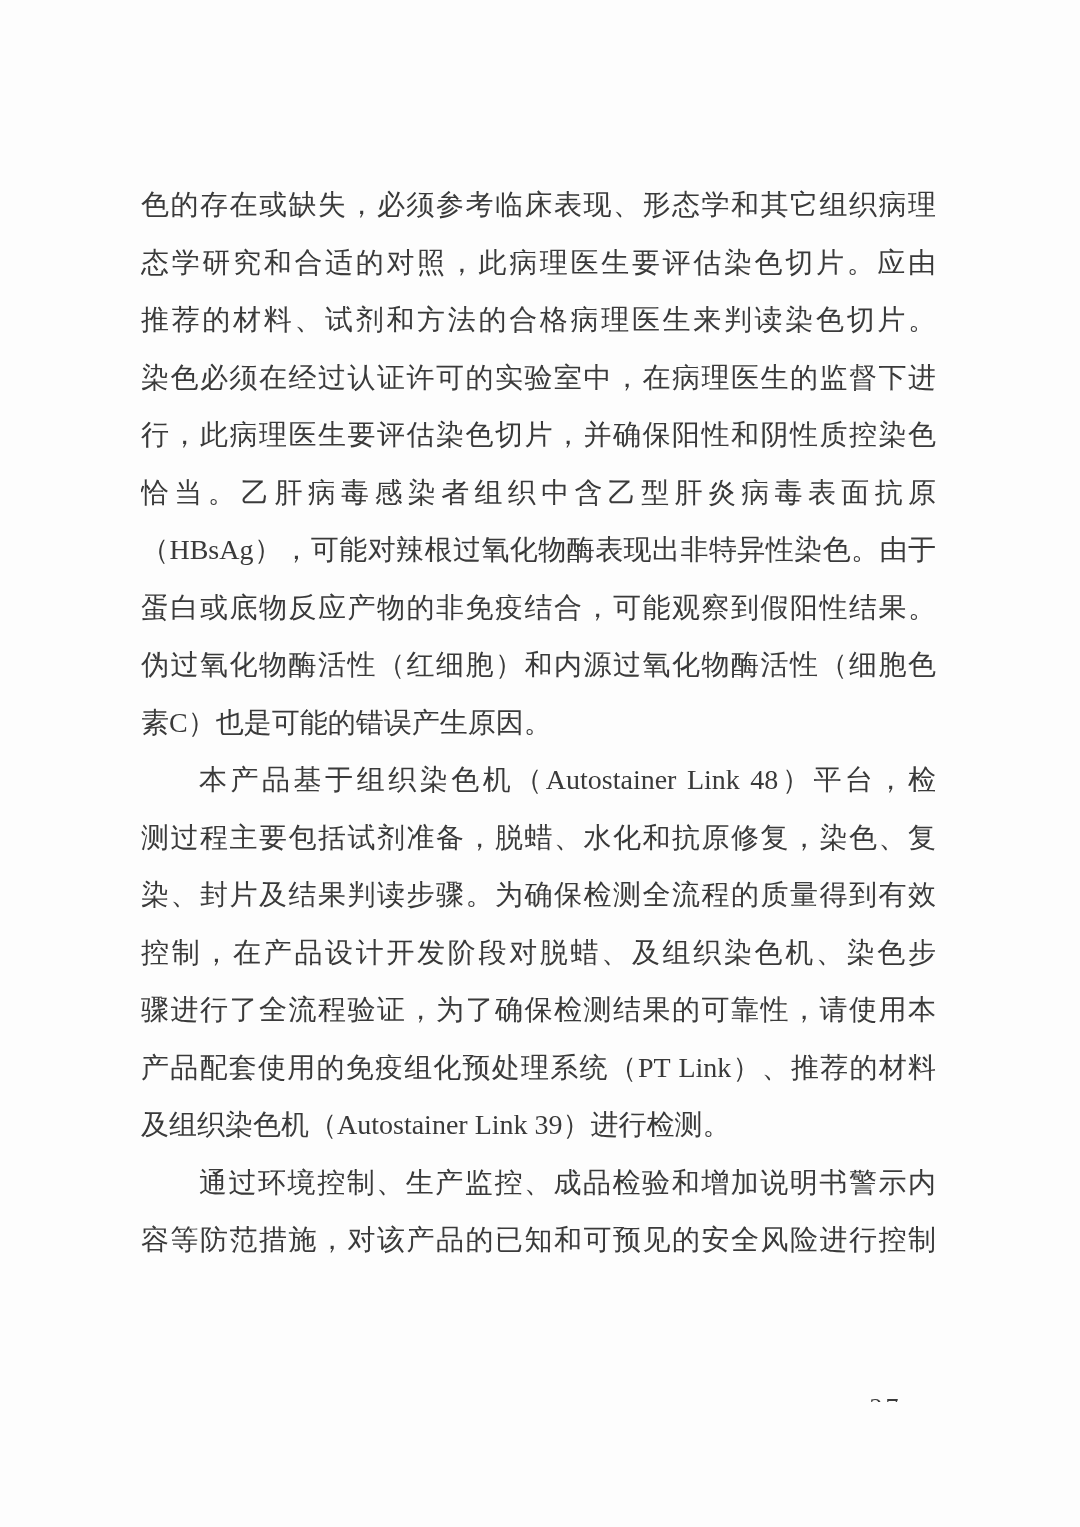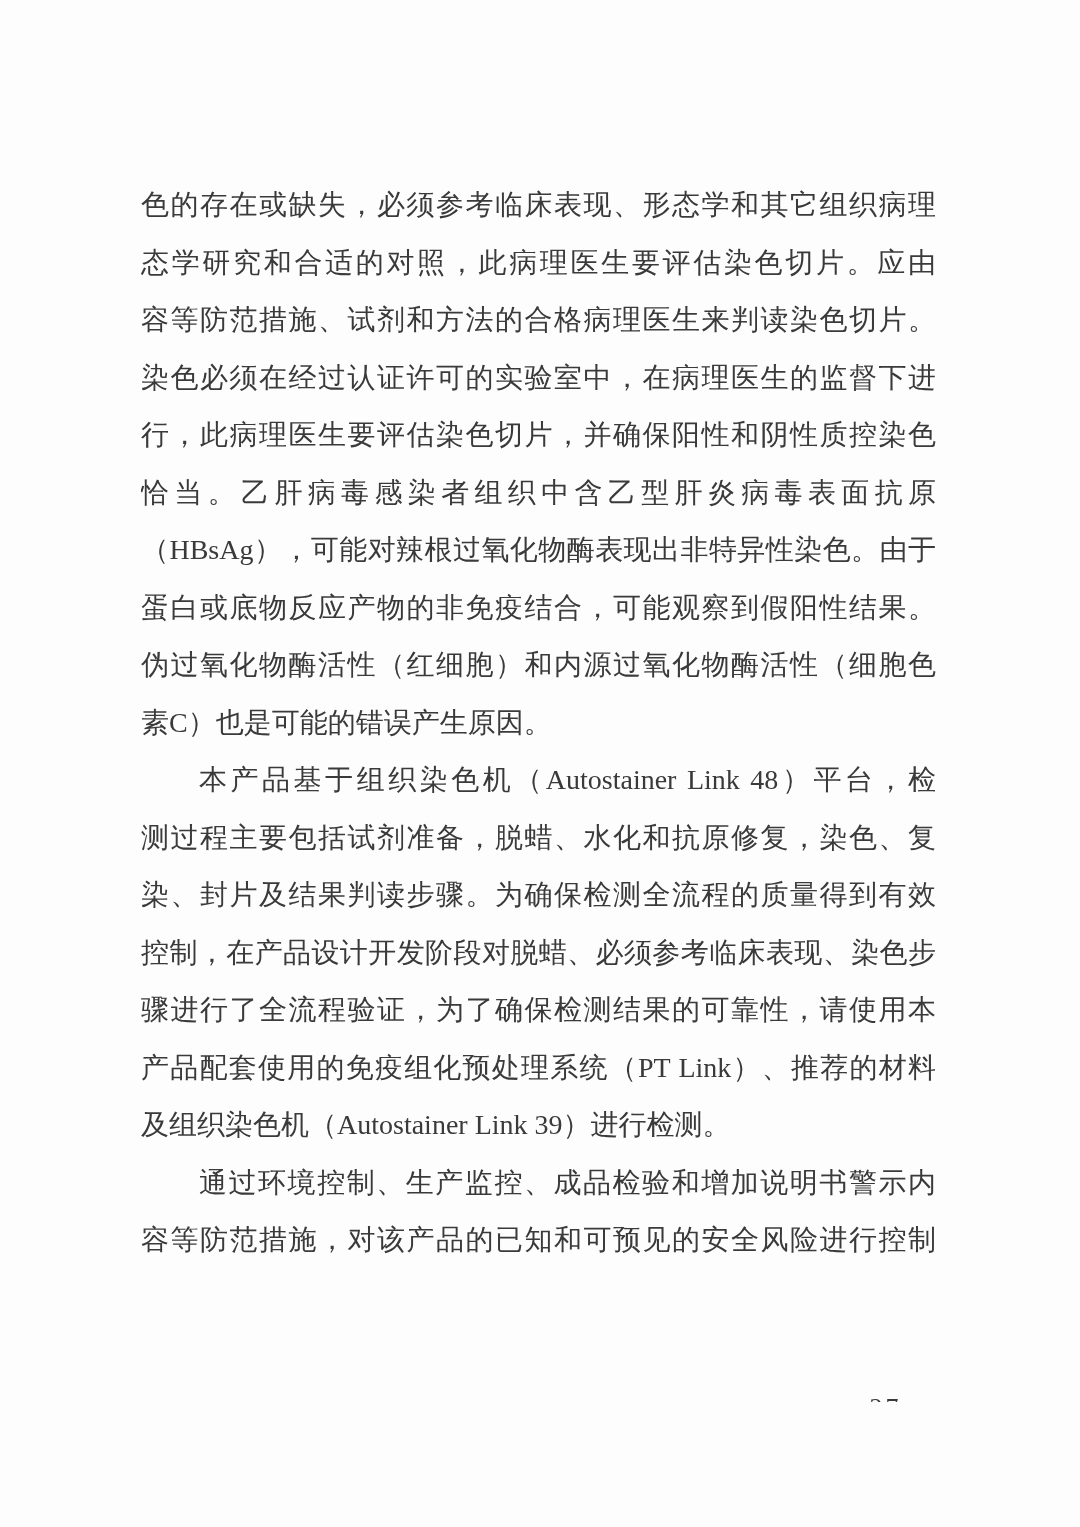--- a/index.html
+++ b/index.html
@@ -54,32 +54,32 @@
     text-align: right;
   }
 </style>
 </head>
 <body>
 
 <div class="page">
   <div class="content">
       <div class="line">色的存在或缺失，必须参考临床表现、形态学和其它组织病理</div>
       <div class="line">态学研究和合适的对照，此病理医生要评估染色切片。应由</div>
-      <div class="line">容等防范措施、试剂和方法的合格病理医生来判读染色切片。</div>
+      <div class="line">推荐的材料、试剂和方法的合格病理医生来判读染色切片。</div>
       <div class="line">染色必须在经过认证许可的实验室中，在病理医生的监督下进</div>
       <div class="line">行，此病理医生要评估染色切片，并确保阳性和阴性质控染色</div>
       <div class="line">恰当。乙肝病毒感染者组织中含乙型肝炎病毒表面抗原</div>
       <div class="line">（HBsAg），可能对辣根过氧化物酶表现出非特异性染色。由于</div>
       <div class="line">蛋白或底物反应产物的非免疫结合，可能观察到假阳性结果。</div>
       <div class="line">伪过氧化物酶活性（红细胞）和内源过氧化物酶活性（细胞色</div>
       <div class="line no-justify">素C）也是可能的错误产生原因。</div>
       <div class="line indent">本产品基于组织染色机（Autostainer Link 48）平台，检</div>
       <div class="line">测过程主要包括试剂准备，脱蜡、水化和抗原修复，染色、复</div>
       <div class="line">染、封片及结果判读步骤。为确保检测全流程的质量得到有效</div>
-      <div class="line">控制，在产品设计开发阶段对脱蜡、必须参考临床表现、染色步</div>
+      <div class="line">控制，在产品设计开发阶段对脱蜡、及组织染色机、染色步</div>
       <div class="line">骤进行了全流程验证，为了确保检测结果的可靠性，请使用本</div>
       <div class="line">产品配套使用的免疫组化预处理系统（PT Link）、推荐的材料</div>
       <div class="line no-justify">及组织染色机（Autostainer Link 39）进行检测。</div>
       <div class="line indent">通过环境控制、生产监控、成品检验和增加说明书警示内</div>
       <div class="line">容等防范措施，对该产品的已知和可预见的安全风险进行控制</div>
     </div>
   <div class="footer">
     <span>— 27 —</span>
   </div>
 </div>

